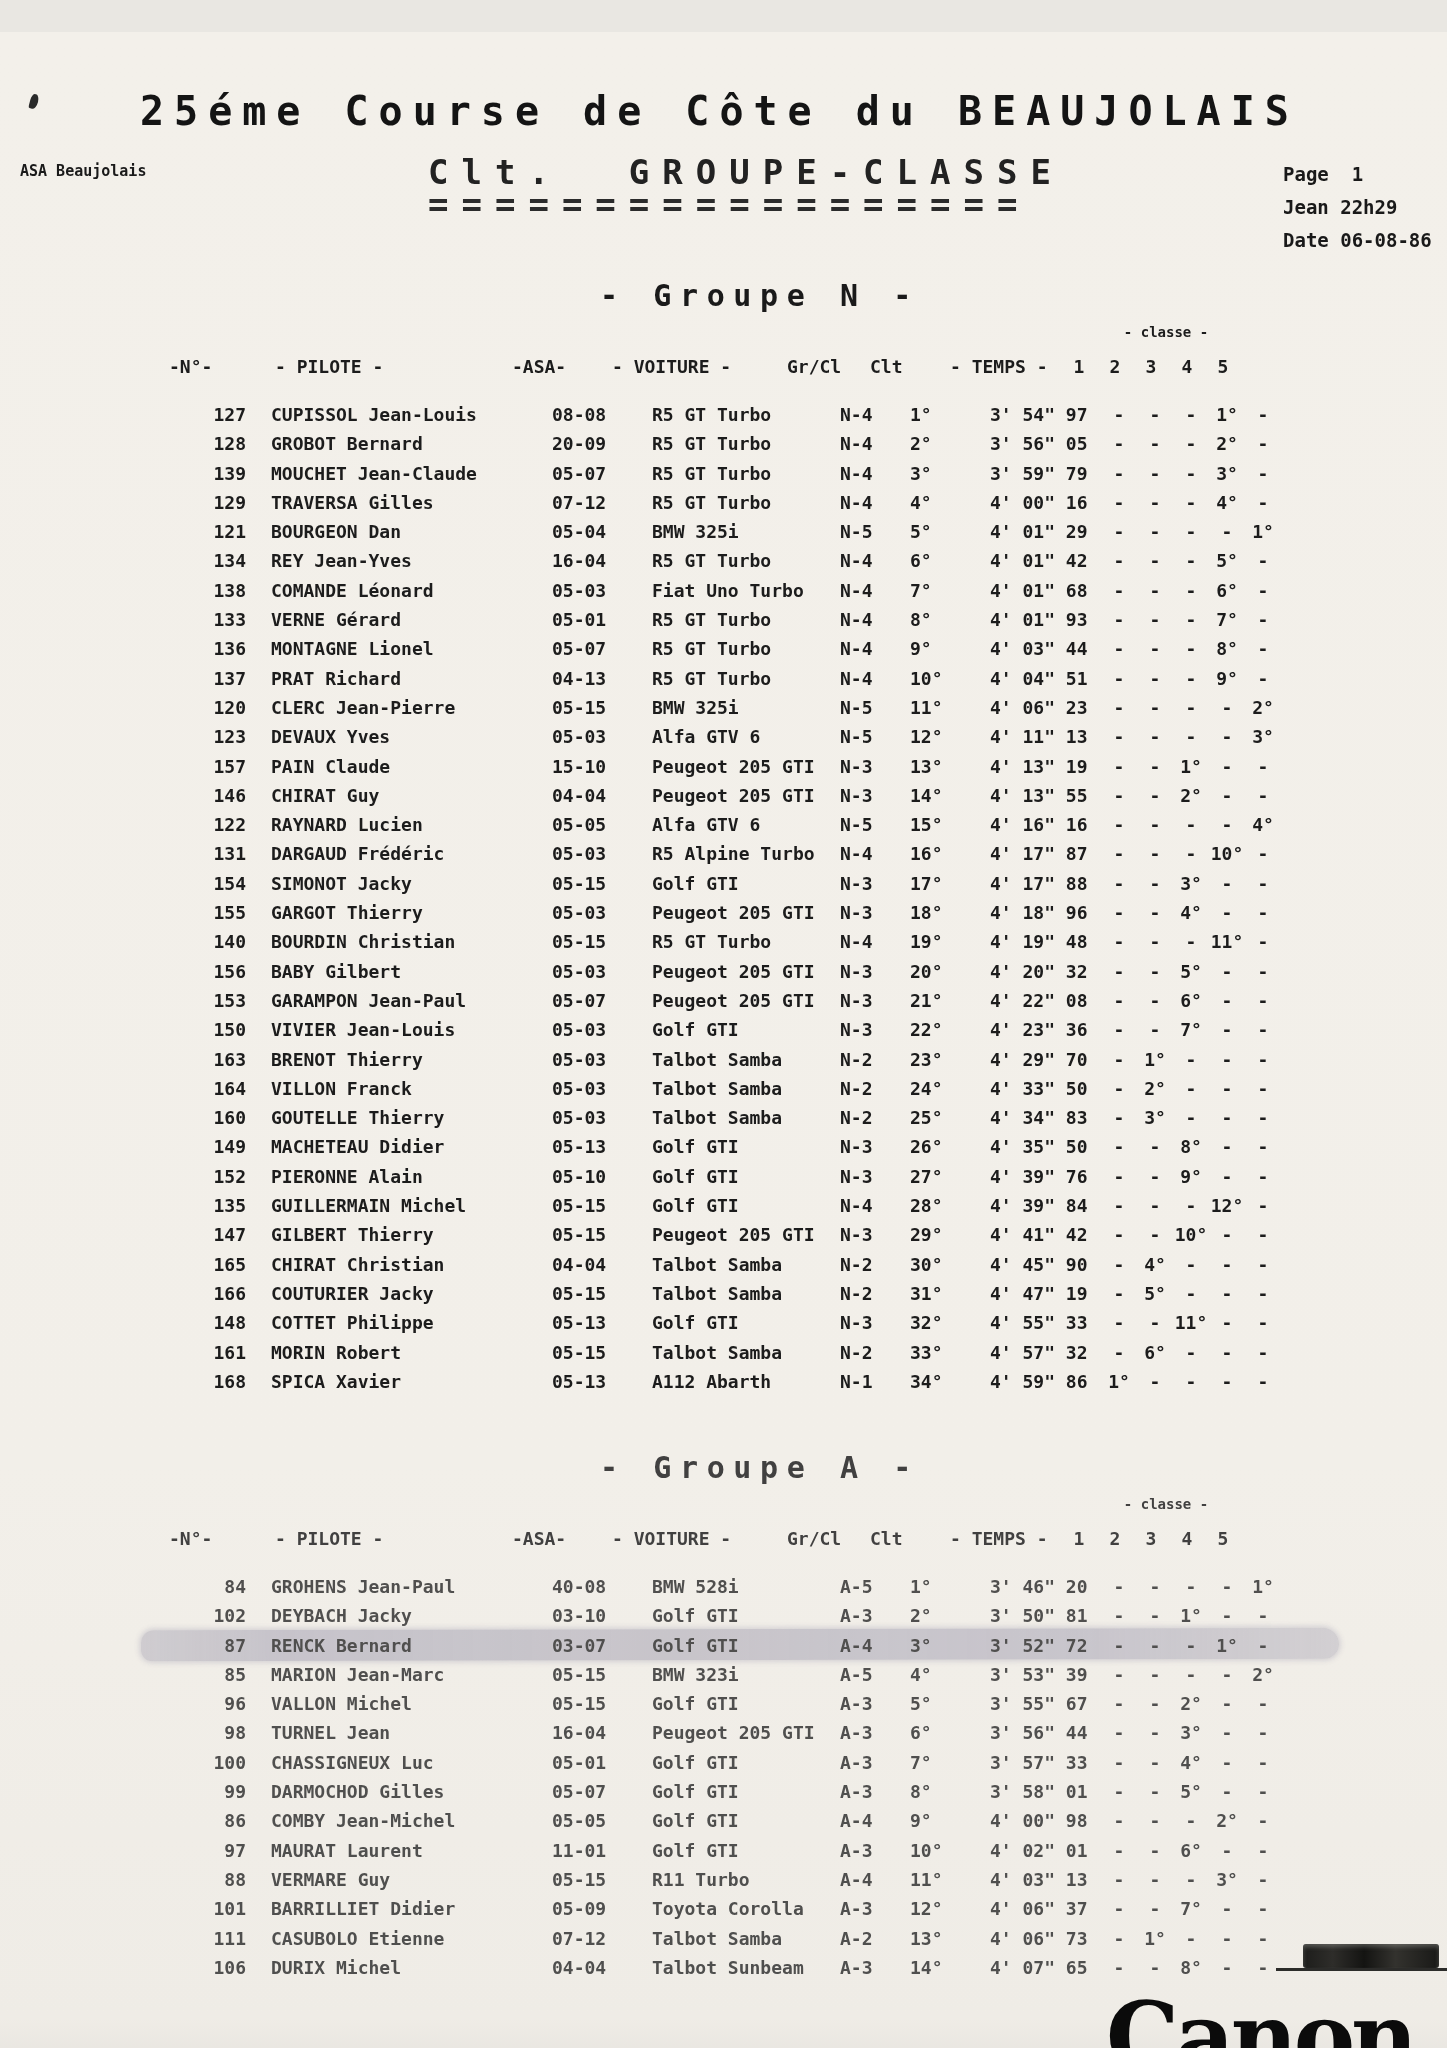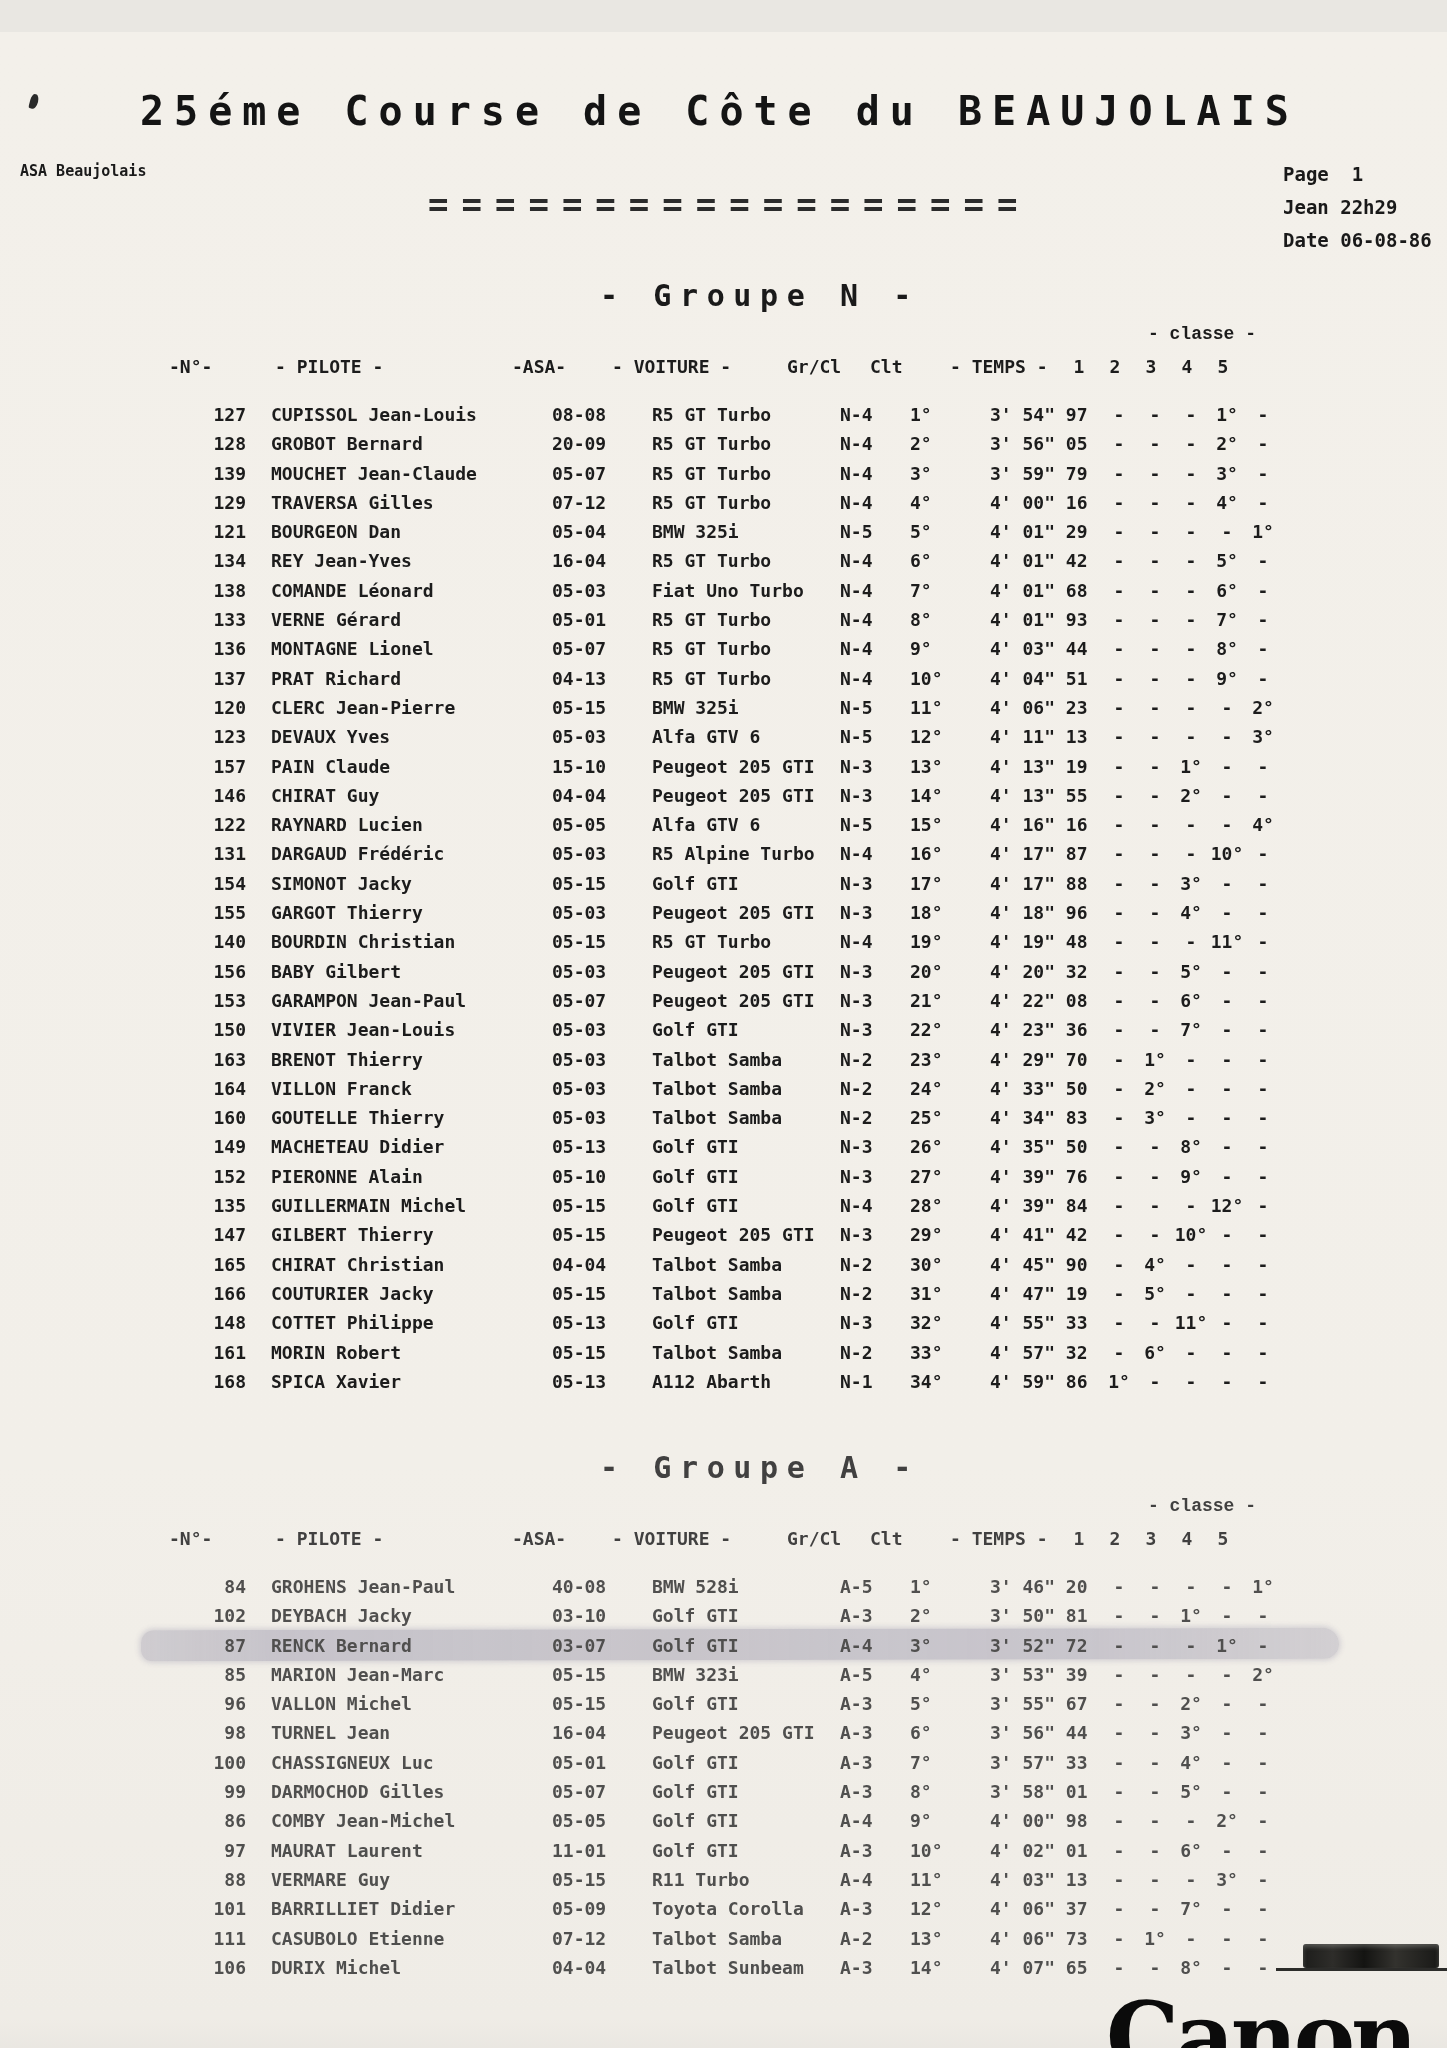--- a/index.html
+++ b/index.html
@@ -11,21 +11,21 @@
   
   .doc-title{position:absolute;left:140px;top:56px;font-size:40px;letter-spacing:10px;white-space:pre;color:#141414;}
   .corner-mark{position:absolute;left:30px;top:62px;width:8px;height:15px;background:#2a2a2a;border-radius:60% 60% 70% 20%;transform:rotate(14deg);}
   .org{position:absolute;left:20px;top:130px;font-size:15px;color:#1a1a1a;}
   .subtitle{position:absolute;left:428px;top:120px;font-size:34px;letter-spacing:13px;white-space:pre;color:#222;}
   .subtitle-underline{position:absolute;left:428px;top:152px;font-size:34px;letter-spacing:13px;white-space:pre;color:#2b2b2b;}
   .meta{position:absolute;left:1283px;top:126px;font-size:19px;line-height:33px;white-space:pre;color:#191919;}
   
   .group{position:absolute;left:0;width:1447px;}
   .group-title{position:absolute;left:600px;top:0;font-size:30px;letter-spacing:8.6px;white-space:pre;color:#1a1a1a;}
-  .classe-label{position:absolute;left:1076px;top:46px;width:180px;text-align:right;font-size:18px;font-family:Liberation Mono, monospace;}
+  .classe-label{position:absolute;left:1076px;top:46px;width:180px;text-align:center;font-size:14px;}
   .hrow,.row{
     display:grid;padding-left:169px;
     grid-template-columns:37px 306px 100px 188px 70px 36px 155px 36px 36px 36px 36px 36px;
     height:29.3px;line-height:29.3px;font-size:18px;white-space:pre;
   }
   .hrow{position:absolute;left:0;top:74px;width:1278px;}
   .rows{position:absolute;left:0;top:122px;width:1447px;padding-left:40px;}
   .c{display:block;}
   .num{text-align:right;}
   .pilote{padding-left:25px;}
@@ -68,20 +68,21 @@
   .scan-bottom-band{position:absolute;left:0;top:2044px;width:1447px;height:4px;background:#d9d7d3;}
 </style>
 </head>
 <body>
 
 <div class="page">
 
   <span class="corner-mark"></span>
   <div class="doc-title">25éme Course de Côte du BEAUJOLAIS</div>
   <div class="org">ASA Beaujolais</div>
+  <div class="subtitle">Clt.  GROUPE-CLASSE</div>
   <div class="subtitle-underline">==================</div>
   <div class="meta"><span>Page  1</span>
 <span>Jean 22h29</span>
 <span>Date 06-08-86</span></div>
 
   <section class="group group-n" style="top:246px;">
     <div class="group-title">- Groupe N -</div>
     <div class="classe-label">- classe -</div>
     <div class="hrow">
       <span class="c num">-N°-</span>

